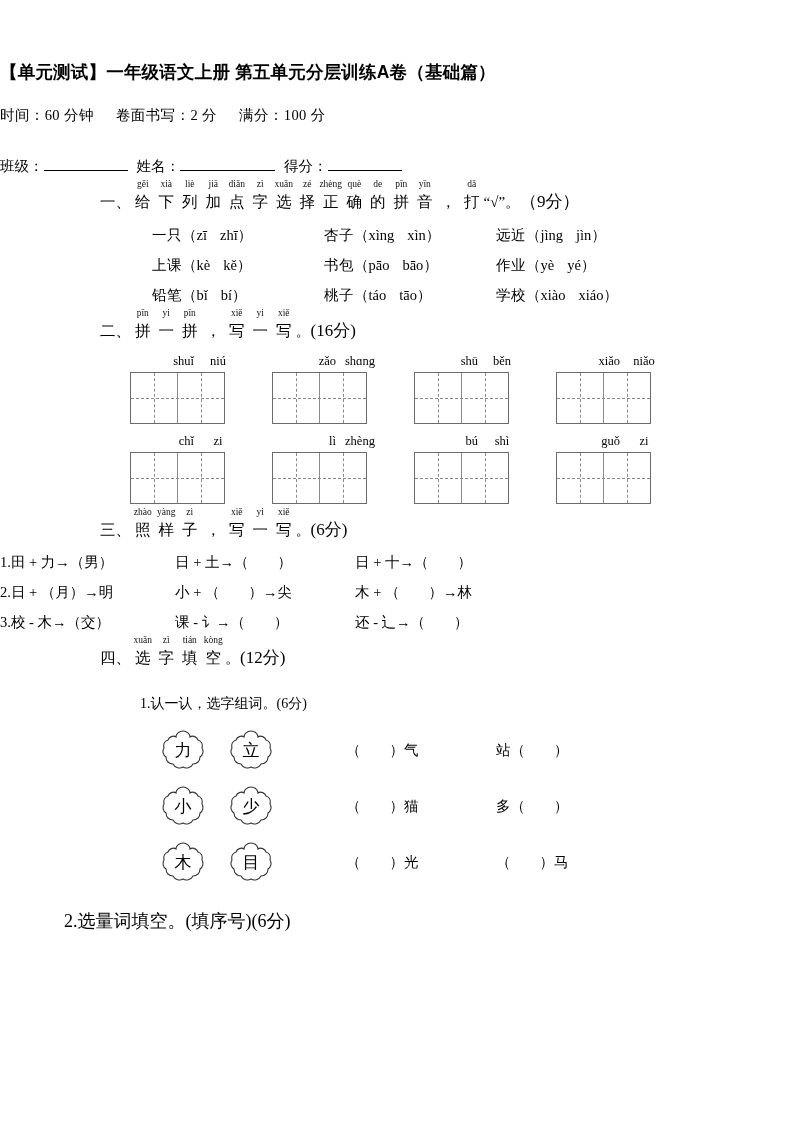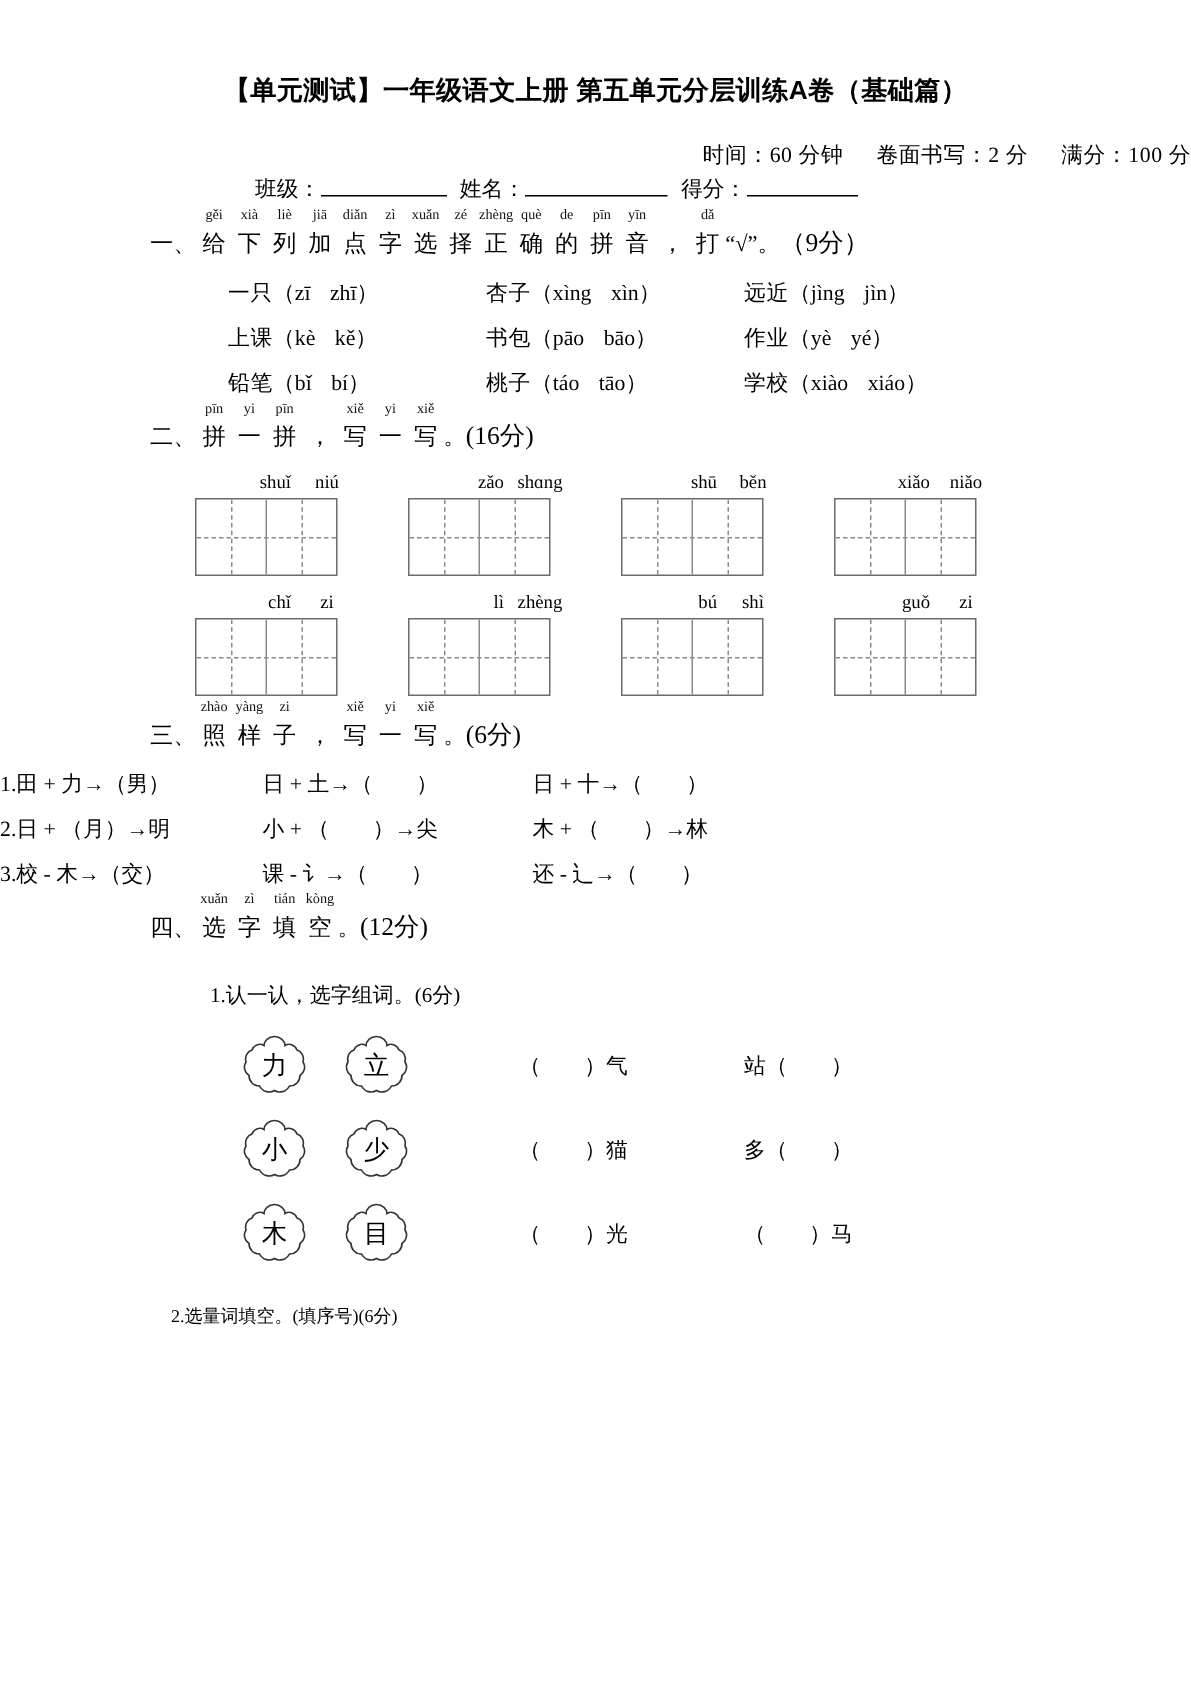--- a/index.html
+++ b/index.html
@@ -18,39 +18,38 @@
   .page {
     position: relative;
     width: 794px;
     height: 1123px;
     padding: 0;
     box-sizing: border-box;
   }
 
   
   .doc-title {
-    text-align: center;
+    text-align: left;
     font-family: "Liberation Sans", "DejaVu Sans", sans-serif;
     font-weight: bold;
     font-size: 17.5px;
     letter-spacing: 0.2px;
     margin: 0;
-    padding-top: 48px;
+    padding-top: 60px;
   }
   .meta-line {
-    text-align: right;
+    text-align: left;
     font-size: 14.5px;
     margin-top: 22px;
     letter-spacing: 0.4px;
   }
   .meta-line .gap { display: inline-block; width: 14px; }
 
   .fill-line {
-    margin-top: 2px;
-    padding-left: 170px;
+    margin-top: 30px;
     font-size: 14.5px;
   }
   .blank {
     display: inline-block;
     border-bottom: 1px solid #000;
     vertical-align: baseline;
     height: 1em;
   }
   .blank.b1 { width: 84px; }
   .blank.b2 { width: 95px; }
@@ -193,22 +192,22 @@
   }
   .cloud .ch { position: relative; z-index: 2; }
   .cloud-answers {
     display: flex;
     font-size: 14.5px;
     margin-left: 50px;
   }
   .cloud-answers .ans { width: 150px; white-space: nowrap; }
   .s4-sub2 {
     margin-top: 18px;
-    padding-left: 114px;
-    font-size: 12px;
+    padding-left: 64px;
+    font-size: 18px;
   }
 </style>
 </head>
 <body>
 
 <div class="page">
 
   <div class="doc-title">【单元测试】一年级语文上册 第五单元分层训练A卷（基础篇）</div>
 
   <div class="meta-line">

